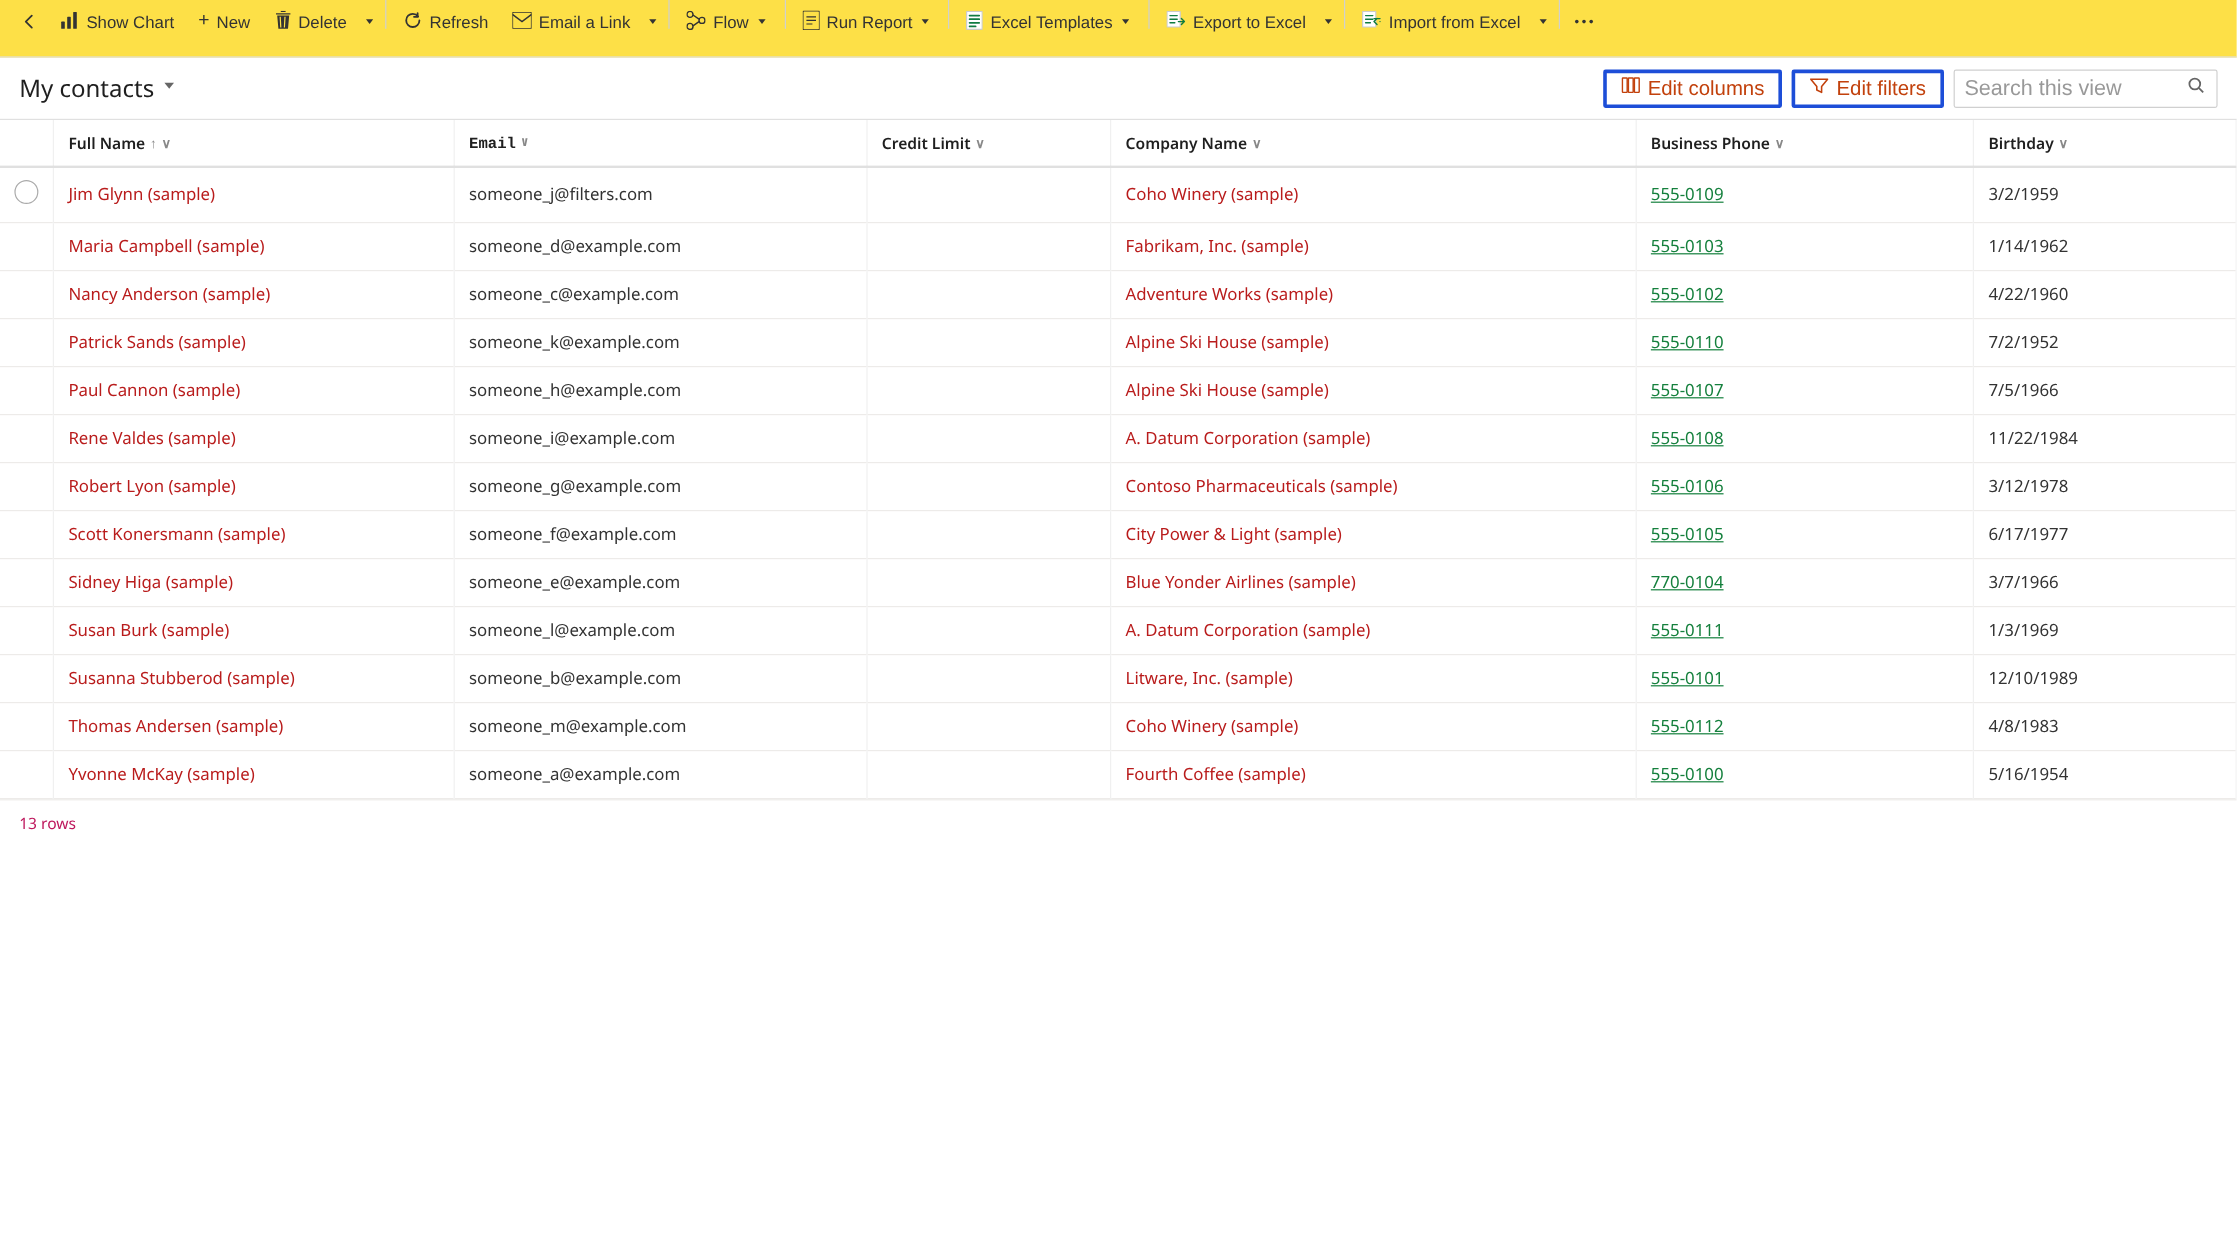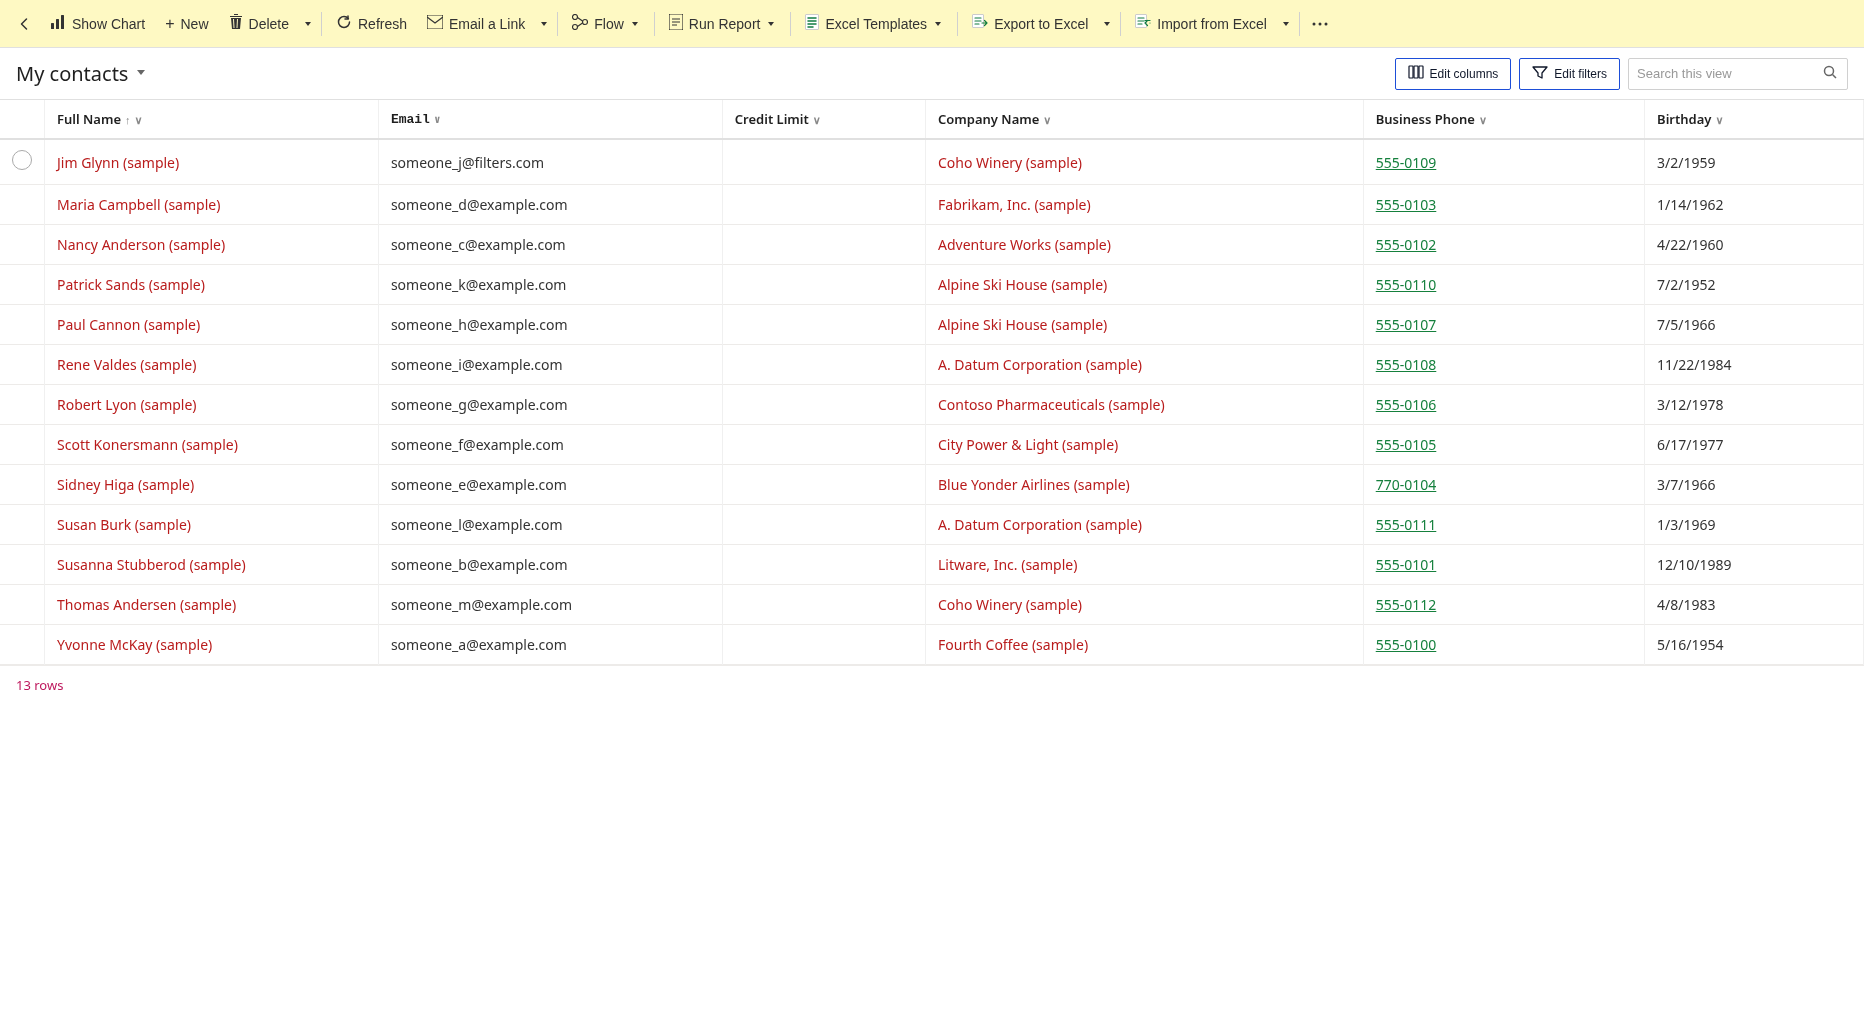--- a/index.html
+++ b/index.html
@@ -1,26 +1,25 @@
 <!DOCTYPE html>
 <html><head>
   <meta charset="utf-8">
   <style>
     * { box-sizing: border-box; margin: 0; padding: 0; }
     body { font-family: 'Segoe UI', system-ui, sans-serif; font-size: 14px; background: #fff; color: #333; }
 
     
     .toolbar {
       display: flex;
-      align-items: center;
       height: 48px;
       border-bottom: 1px solid #e0e0e0;
       padding: 0 8px;
       gap: 0;
-      background: #fef9c3;
+      background: #fde047;
     }
     .toolbar-btn {
       display: flex;
       align-items: center;
       gap: 6px;
       padding: 0 10px;
       height: 36px;
       border: none;
       background: transparent;
       cursor: pointer;
@@ -74,41 +73,41 @@
       display: flex;
       align-items: center;
       gap: 8px;
     }
     .header-action-btn {
       display: flex;
       align-items: center;
       gap: 6px;
       padding: 0 12px;
       height: 32px;
-      border: 1px solid #1d4ed8;
+      border: 3px solid #1d4ed8;
       background: #fff;
       cursor: pointer;
-      color: #0f172a;
-      font-size: 12px;
+      color: #c2410c;
+      font-size: 17px;
       border-radius: 2px;
     }
     .search-box {
       display: flex;
       align-items: center;
       border: 1px solid #d0d0d0;
       border-radius: 2px;
       height: 32px;
       padding: 0 8px;
       gap: 6px;
       min-width: 220px;
     }
     .search-box input {
       border: none;
       outline: none;
-      font-size: 13px;
+      font-size: 18px;
       color: #333;
       width: 180px;
       background: transparent;
     }
     .search-box input::placeholder { color: #999; }
 
     
     .table-container {
       overflow-x: auto;
       flex: 1;

